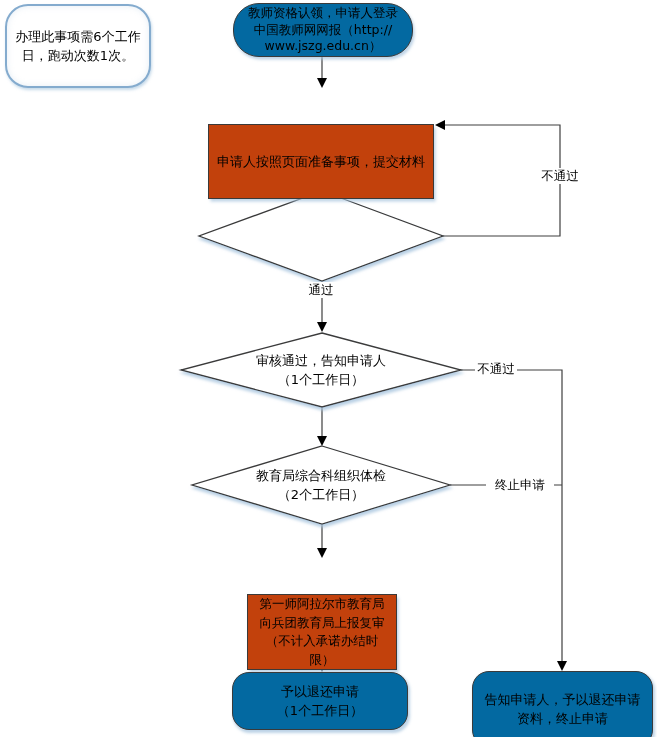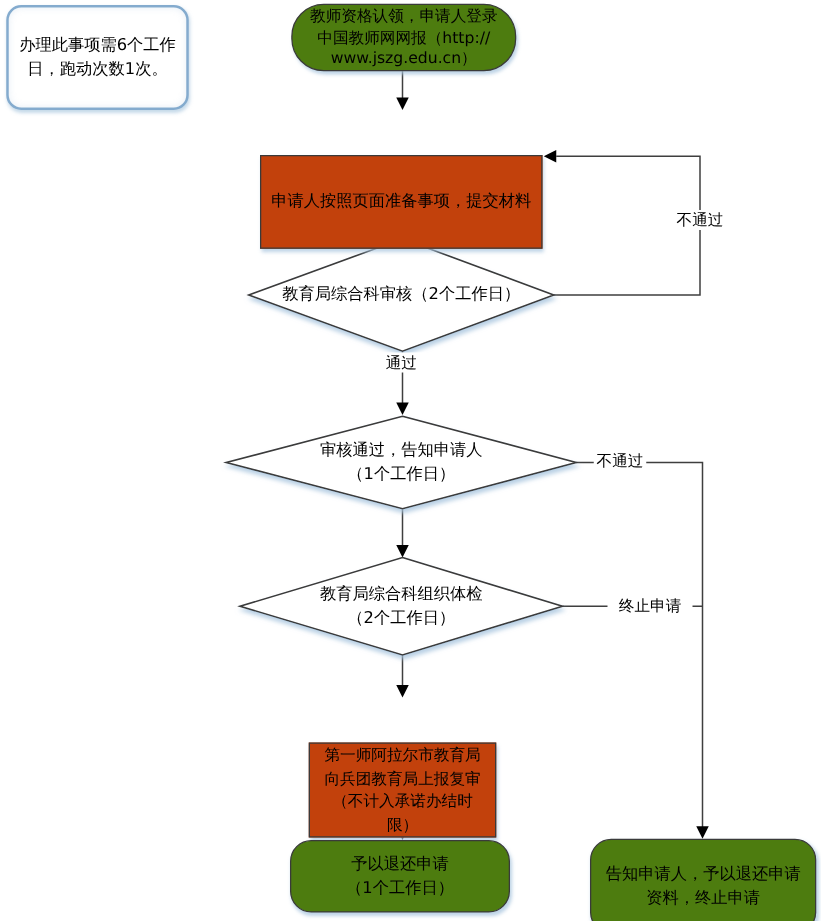--- a/index.html
+++ b/index.html
@@ -11,26 +11,26 @@
   .conn{stroke:#3f3f3f;stroke-width:1.2;fill:none;}
   .arrowhead{fill:#000;stroke:none;}
   .diamond{fill:#ffffff;stroke:#3a3a3a;stroke-width:1.3;}
   .txt{
     position:absolute;display:flex;align-items:center;justify-content:center;
     text-align:center;white-space:pre-line;font-size:13px;line-height:1.5;
     box-sizing:border-box;
   }
   .note{
     left:5px;top:4px;width:146px;height:84px;
-    border:2px solid #84abce;border-radius:12px;background:#fff;
+    border:2px solid #84abce;border-radius:23px;background:#fff;
     box-shadow:1px 2px 3px rgba(150,185,215,.55), inset 0 0 6px rgba(150,185,215,.25);
     padding:4px 8px;
   }
   .terminator{
-    background:#4d7c0f;border:1.3px solid #3a3a3a;
+    background:#0369a1;border:1.3px solid #3a3a3a;
     box-shadow:1.5px 2.5px 3px rgba(167,196,222,.75);
   }
   .t-start{left:233px;top:3px;width:180px;height:54px;border-radius:26px;font-size:12.5px;line-height:1.35;}
   .t-issue{left:232px;top:672px;width:176px;height:58px;border-radius:17px;}
   .t-reject{left:472px;top:671px;width:181px;height:76px;border-radius:17px;}
   .process{
     background:#c2410c;border:1.3px solid #3a3a3a;
     box-shadow:1.5px 2.5px 3px rgba(167,196,222,.75);
     margin-top:36px;
   }
@@ -90,21 +90,20 @@
 
   <div class="txt note">办理此事项需6个工作
 日，跑动次数1次。</div>
 
   <div class="txt terminator t-start">教师资格认领，申请人登录
 中国教师网网报（http://
 www.jszg.edu.cn）</div>
 
   <div class="txt process p-submit">申请人按照页面准备事项，提交材料</div>
 
-  <div class="txt dlabel d1">教育局综合科审核（2个工作日）</div>
 
   <div class="txt line-label l-pass">通过</div>
   <div class="txt line-label l-fail1">不通过</div>
 
   <div class="txt dlabel d2">审核通过，告知申请人
 （1个工作日）</div>
   <div class="txt line-label l-fail2">不通过</div>
 
   <div class="txt dlabel d3">教育局综合科组织体检
 （2个工作日）</div>

